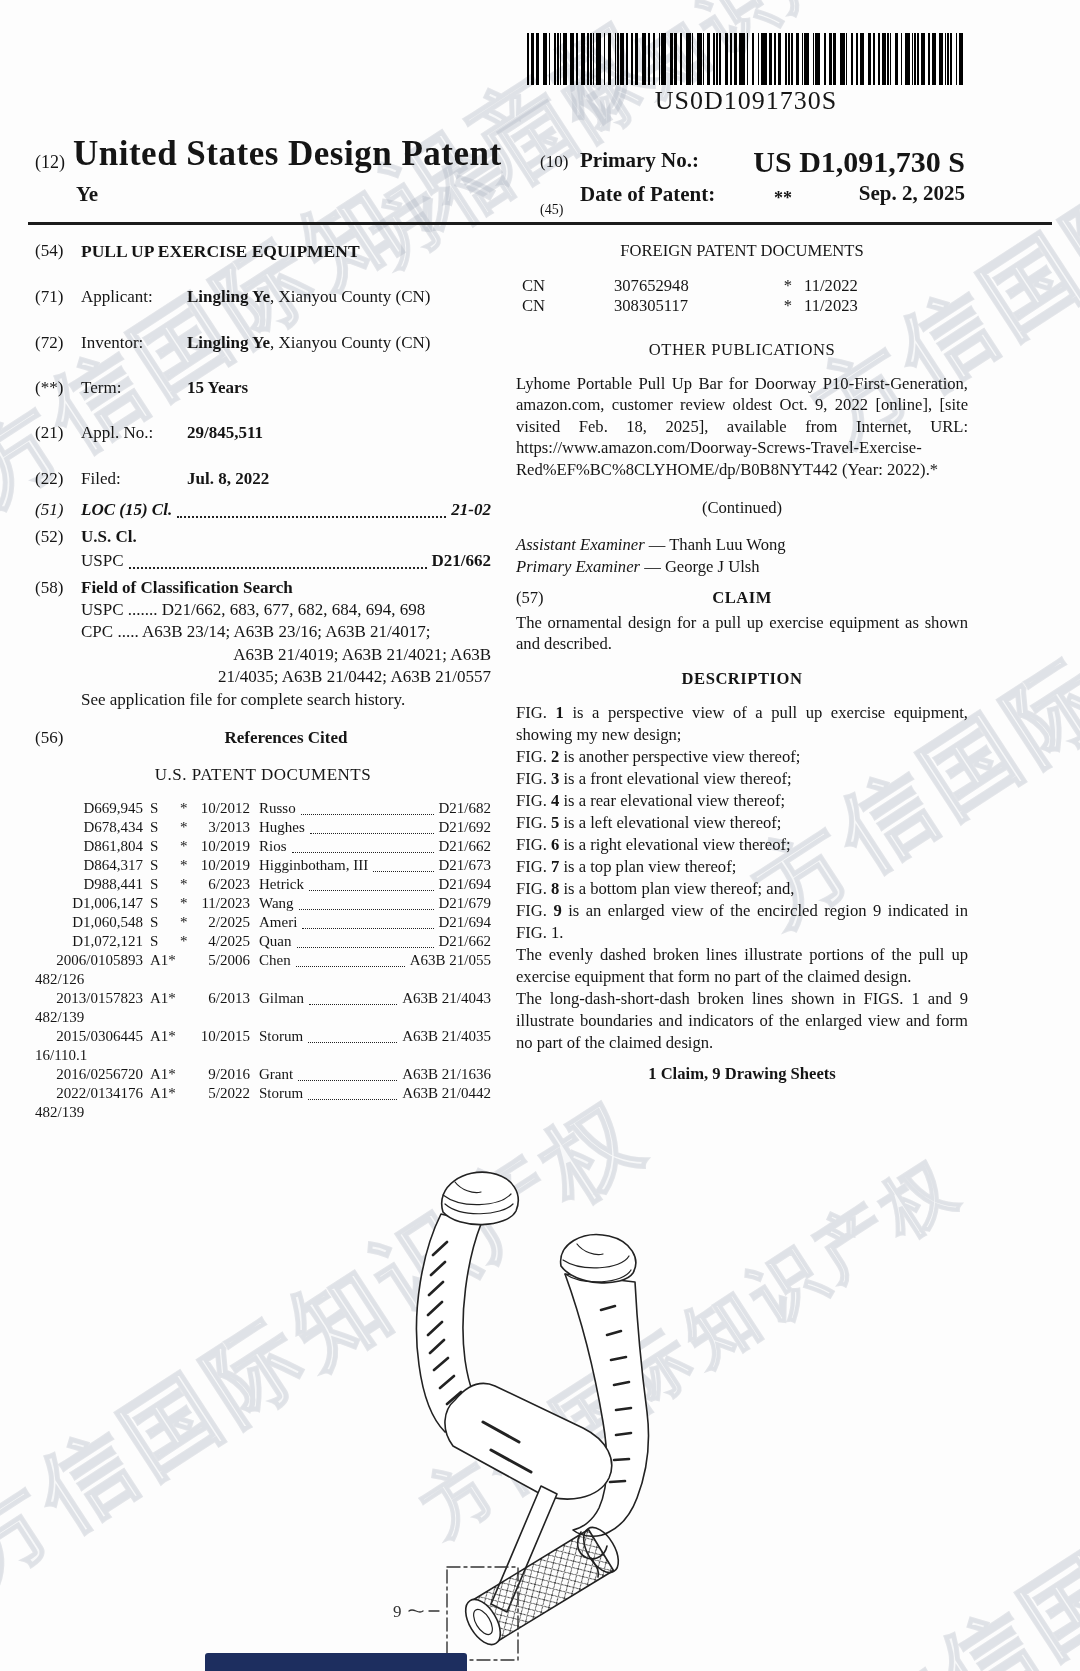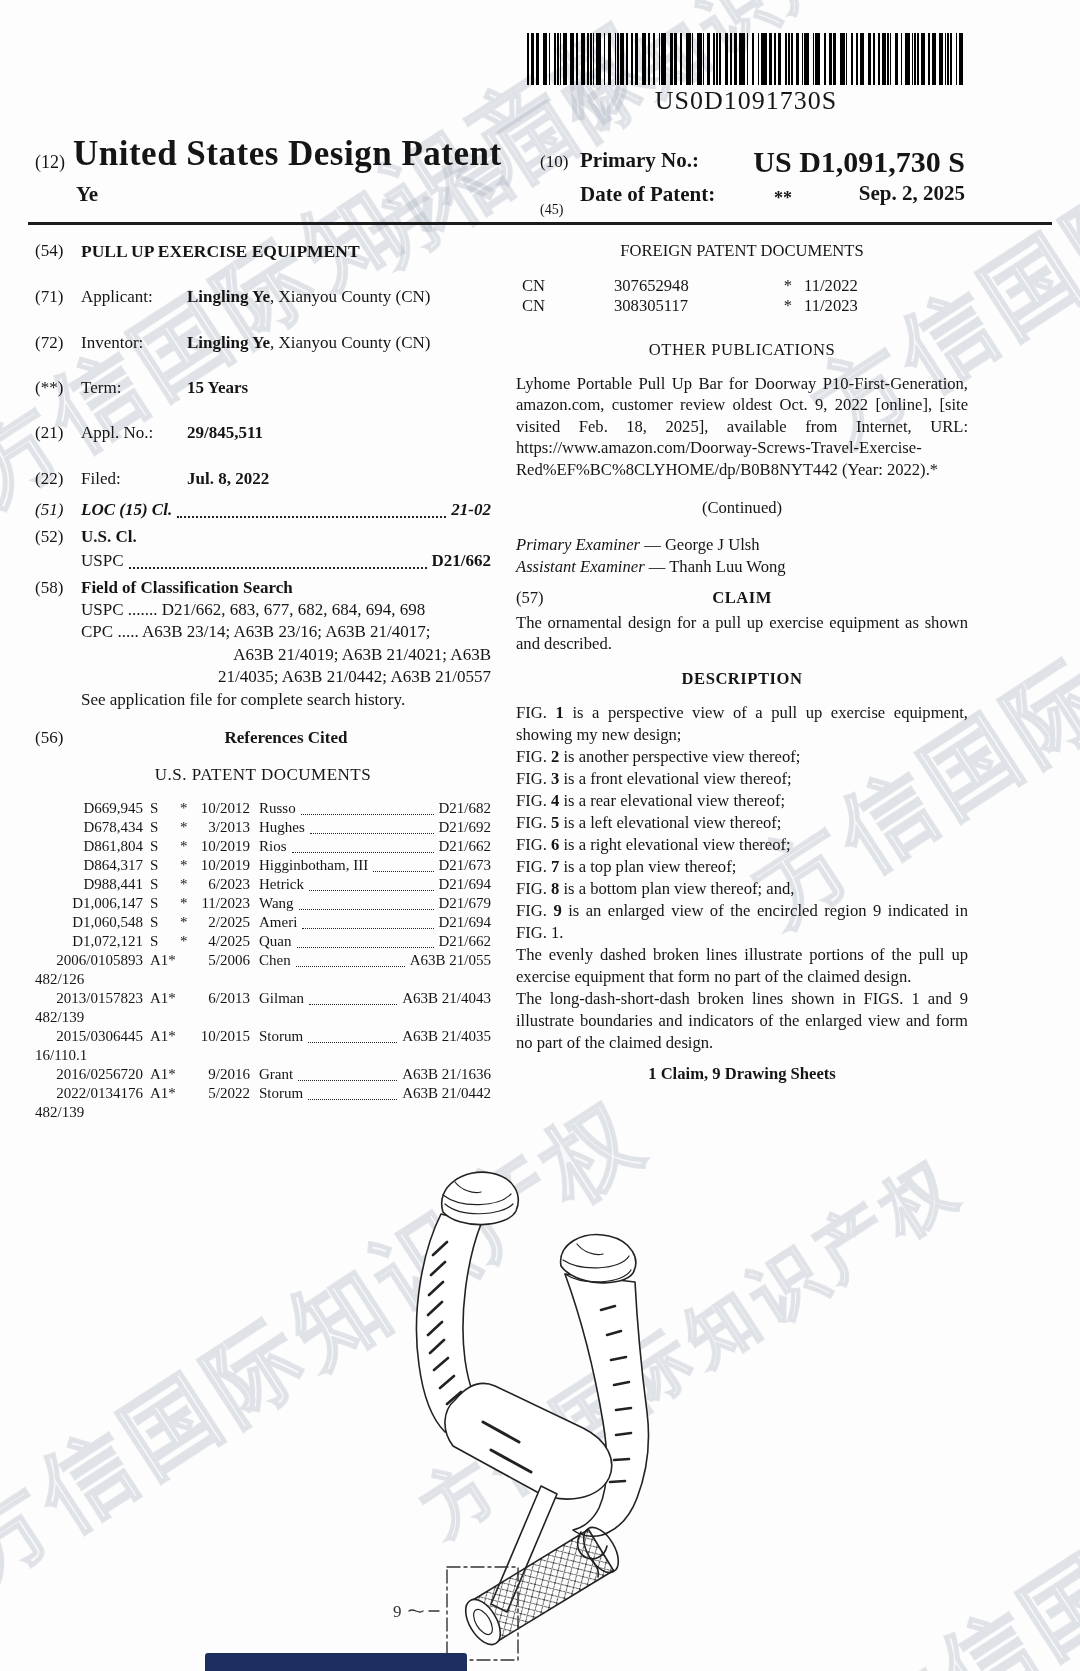--- a/index.html
+++ b/index.html
@@ -346,23 +346,23 @@
           <span>11/2023</span>
         </div>
       </div>
 
     <div class="center op-title">OTHER PUBLICATIONS</div>
     <p class="op-para just">Lyhome Portable Pull Up Bar for Doorway P10-First-Generation, amazon.com, customer review oldest Oct. 9, 2022 [online], [site visited Feb. 18, 2025], available from Internet, URL: https://www.amazon.com/Doorway-Screws-Travel-Exercise-Red%EF%BC%8CLYHOME/dp/B0B8NYT442 (Year: 2022).*</p>
     <div class="center continued">(Continued)</div>
 
     <div class="examiners">
 
+        <div><span class="ex-label">Assistant Examiner</span> <span>—</span> <span>Thanh Luu Wong</span></div>
+
         <div><span class="ex-label">Primary Examiner</span> <span>—</span> <span>George J Ulsh</span></div>
-
-        <div><span class="ex-label">Assistant Examiner</span> <span>—</span> <span>Thanh Luu Wong</span></div>
       </div>
 
     <div class="claim-h">
       <span class="code">(57)</span>
       <span class="claim-title">CLAIM</span>
       <span class="code"></span>
     </div>
     <p class="claim-text just" style="margin:3px 0 0 0;">The ornamental design for a pull up exercise equipment as shown and described.</p>
 
     <div class="center desc-h">DESCRIPTION</div>

